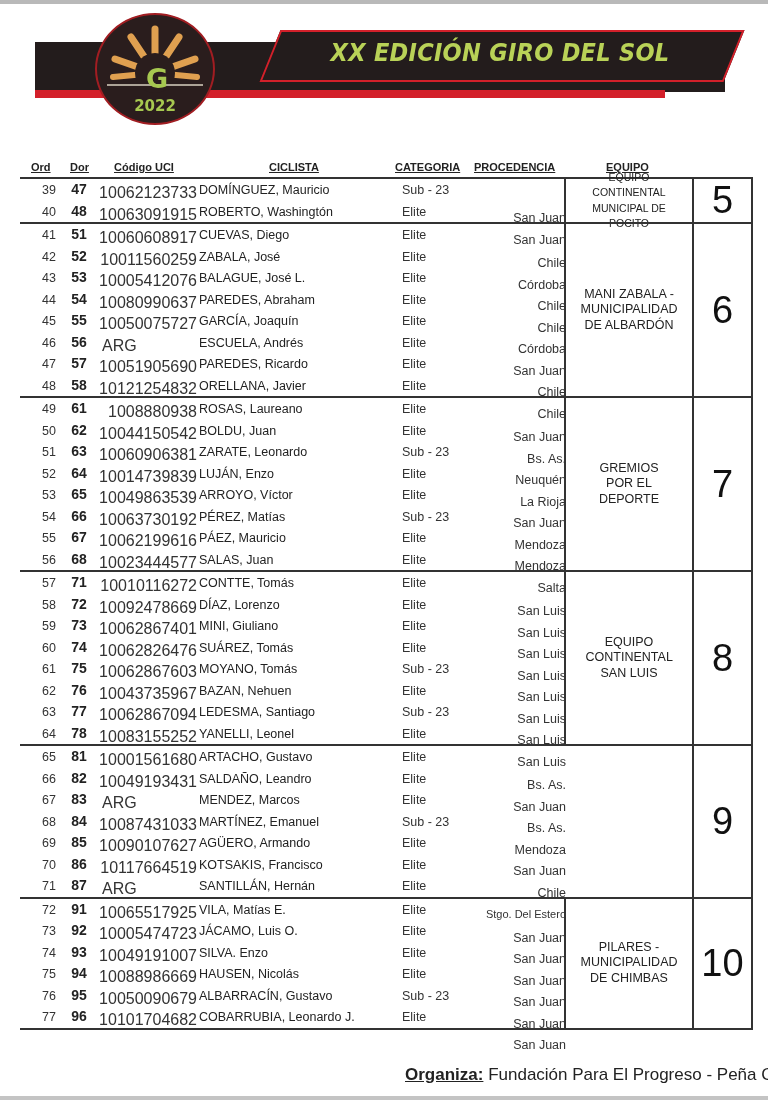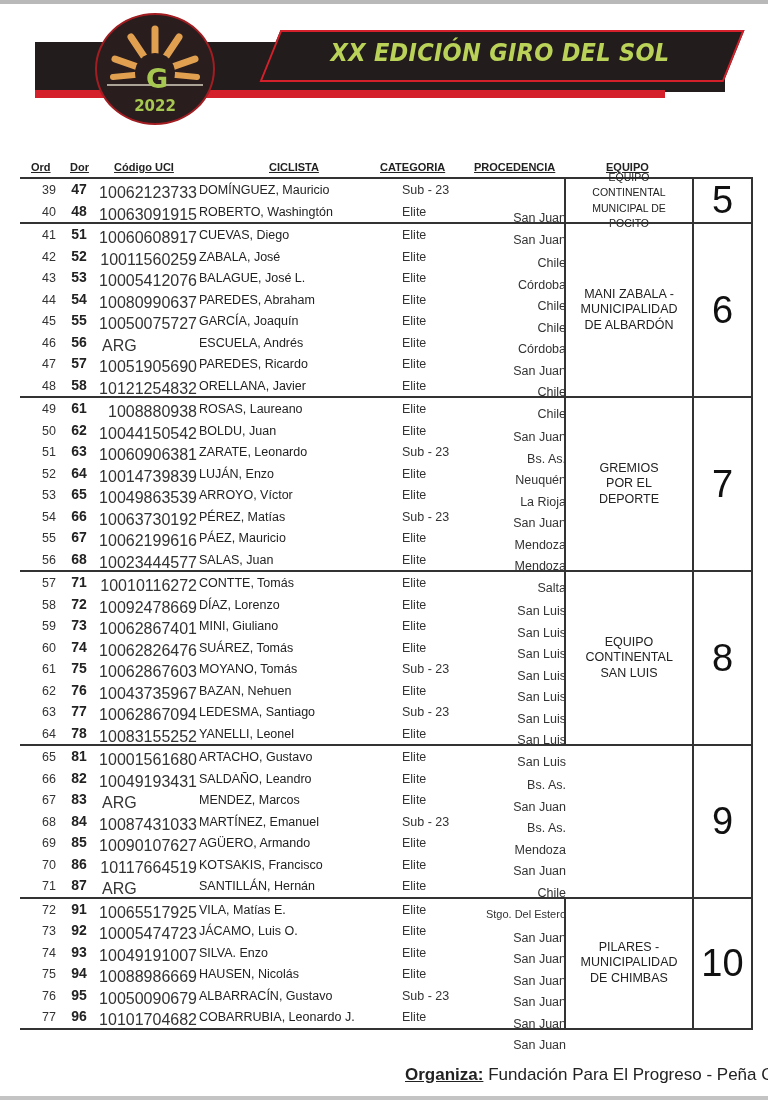--- a/index.html
+++ b/index.html
@@ -93,21 +93,21 @@
     </svg>
     <div class="logo-g">G</div>
     <div class="logo-year">2022</div>
   </div>
 </div>
 
 <div class="hdr" style="left:31px;">Ord</div>
 <div class="hdr" style="left:70px;">Dor</div>
 <div class="hdr" style="left:114px;">Código UCI</div>
 <div class="hdr" style="left:269px;">CICLISTA</div>
-<div class="hdr" style="left:380px;">CATEGORIA</div>
+<div class="hdr" style="left:395px;">CATEGORIA</div>
 <div class="hdr" style="left:474px;">PROCEDENCIA</div>
 <div class="hdr" style="left:606px;">EQUIPO</div>
 
 <div class="table" id="roster">
     <div class="group">
       <div class="row">
         <span class="c-ord">39</span>
         <span class="c-dor">47</span>
         <span class="c-uci">10062123733</span>
         <span class="c-name">DOMÍNGUEZ, Mauricio</span>

